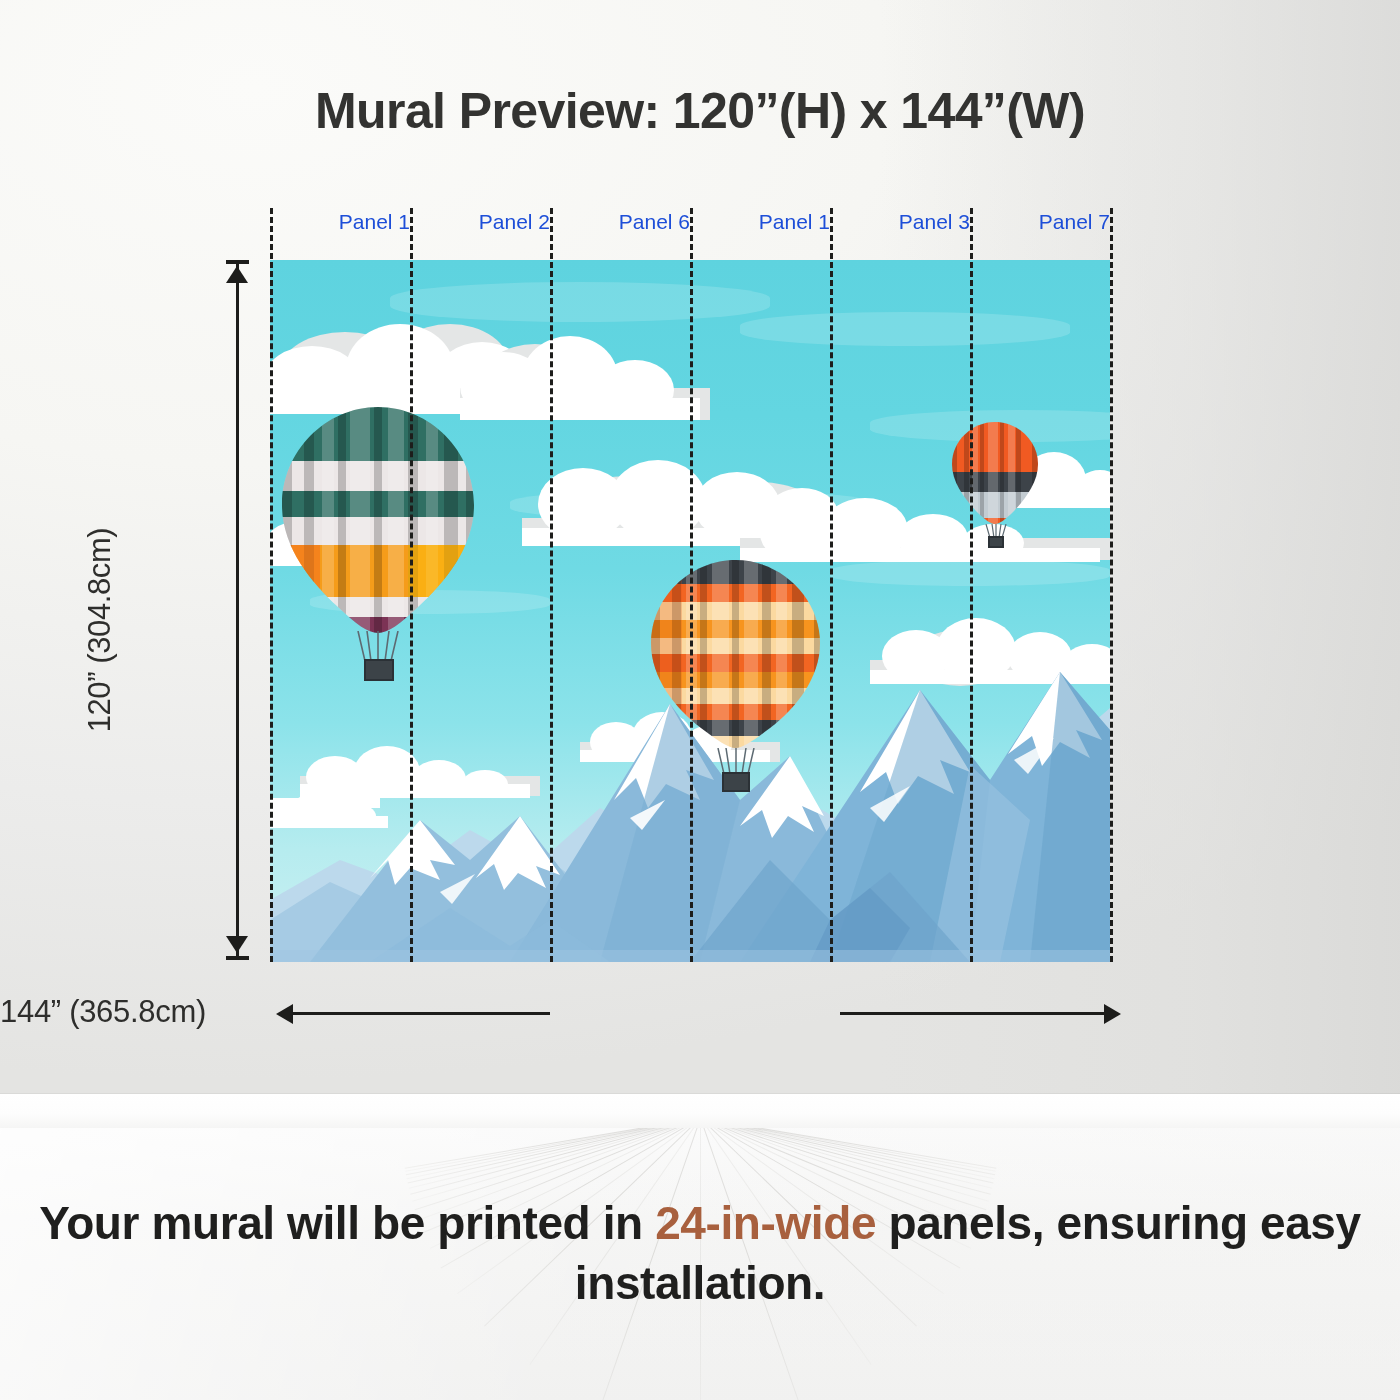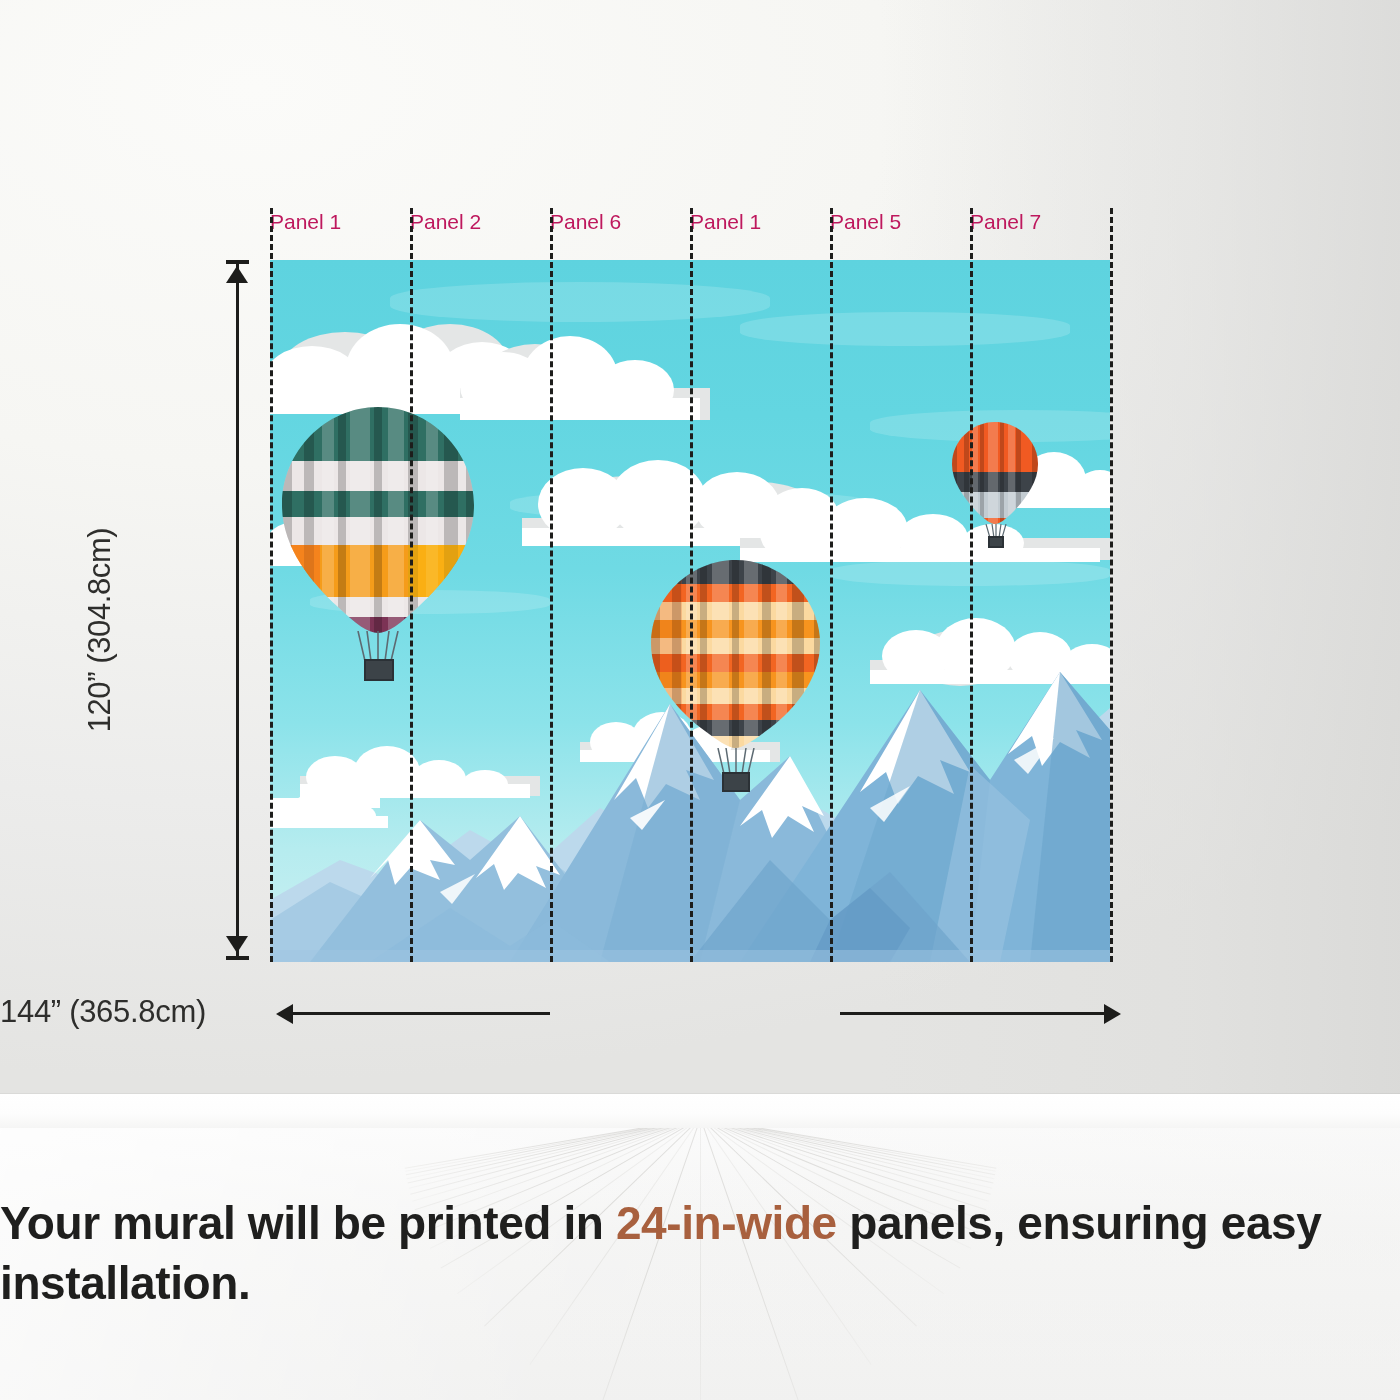--- a/index.html
+++ b/index.html
@@ -78,22 +78,22 @@
   .basket { position:absolute; background:#3c4348; border:2px solid #2b3136; }
   .ropes { position:absolute; }
 
   
   .divider {
     position:absolute; top:-52px; height:754px; width:0;
     border-left:3px dashed #1d1d1b;
   }
 
   .panel-label {
-    position:absolute; top:-50px; width:140px; text-align:left;
-    font-size:21px; color:#be185d; font-weight:normal;
+    position:absolute; top:-50px; width:140px; text-align:right;
+    font-size:21px; color:#1d4ed8; font-weight:normal;
   }
 
   
   .vdim-line { position:absolute; left:236px; top:262px; width:3px; height:696px; background:#1d1d1b; }
   .vcap { position:absolute; left:226px; width:23px; height:4px; background:#1d1d1b; }
   .varrow { position:absolute; left:226px; width:0; height:0; border-left:11px solid transparent; border-right:11px solid transparent; }
   .varrow.up { border-bottom:17px solid #1d1d1b; }
   .varrow.dn { border-top:17px solid #1d1d1b; }
   #vlabel {
     position:absolute; left:-70px; top:612px; width:340px;
@@ -106,21 +106,21 @@
   .harrow.lt { border-right:17px solid #1d1d1b; }
   .harrow.rt { border-left:17px solid #1d1d1b; }
   #hlabel {
     position:absolute; top:994px; left:0; width:1400px; 
     font-size:31px; color:#2e2e2c; letter-spacing:-.3px;
   }
 
   
   #caption {
     position:absolute; left:0; top:1194px; width:1400px;
-    text-align:left; font-size:46px; font-weight:bold;
+    text-align:center; font-size:46px; font-weight:bold;
     line-height:1.30; color:#1f1f1e; letter-spacing:-.4px;
   }
   #caption .accent { color:#a8603e; }
 </style>
 </head>
 <body>
 
 <div id="room">
 
   <div class="wall"></div>
@@ -160,20 +160,21 @@
       <div class="plank" style="left: 700px; transform: rotate(-75.2795deg);"></div>
       <div class="plank soft" style="left: 700px; transform: rotate(-76.4591deg);"></div>
       <div class="plank" style="left: 700px; transform: rotate(-77.4665deg);"></div>
       <div class="plank soft" style="left: 700px; transform: rotate(-78.3363deg);"></div>
       <div class="plank" style="left: 700px; transform: rotate(-79.0946deg);"></div>
       <div class="plank soft" style="left: 700px; transform: rotate(-79.7613deg);"></div>
       <div class="plank" style="left: 700px; transform: rotate(-80.352deg);"></div>
     <div class="floor-sheen"></div>
   </div>
 
+  <div id="title">Mural Preview: 120”(H) x 144”(W)</div>
 
   <div class="vcap" style="top:260px"></div>
   <div class="vdim-line"></div>
   <div class="varrow up" style="top:266px"></div>
   <div class="varrow dn" style="top:936px"></div>
   <div class="vcap" style="top:956px"></div>
   <div id="vlabel">120” (304.8cm)</div>
 
   <div id="mural-area">
     <div id="mural">
@@ -440,21 +441,21 @@
         </div>
         <div class="basket" style="left:38px; top:116px; width:16px; height:12px;"></div>
       </div>
 
     </div>
 
     <div class="panel-label" style="left:0px;">Panel 1</div>
     <div class="panel-label" style="left:140px;">Panel 2</div>
     <div class="panel-label" style="left:280px;">Panel 6</div>
     <div class="panel-label" style="left:420px;">Panel 1</div>
-    <div class="panel-label" style="left:560px;">Panel 5</div>
+    <div class="panel-label" style="left:560px;">Panel 3</div>
     <div class="panel-label" style="left:700px;">Panel 7</div>
 
     <div class="divider" style="left:0px;"></div>
     <div class="divider" style="left:140px;"></div>
     <div class="divider" style="left:280px;"></div>
     <div class="divider" style="left:420px;"></div>
     <div class="divider" style="left:560px;"></div>
     <div class="divider" style="left:700px;"></div>
     <div class="divider" style="left:840px;"></div>
   </div>

